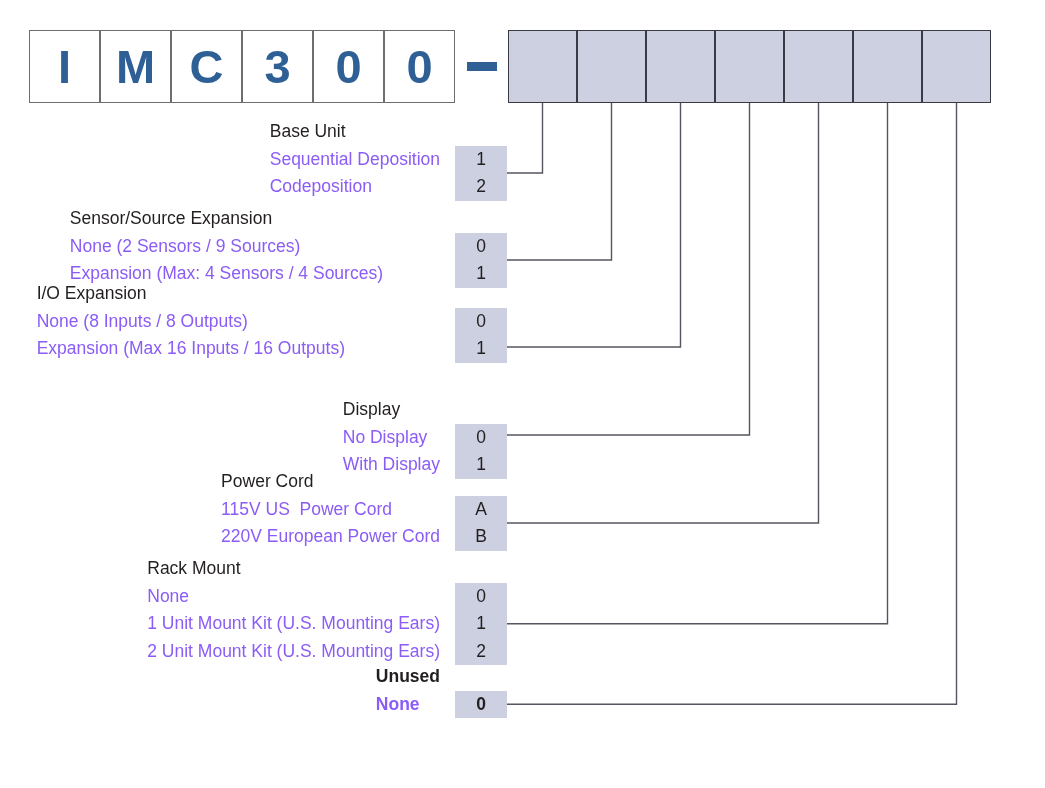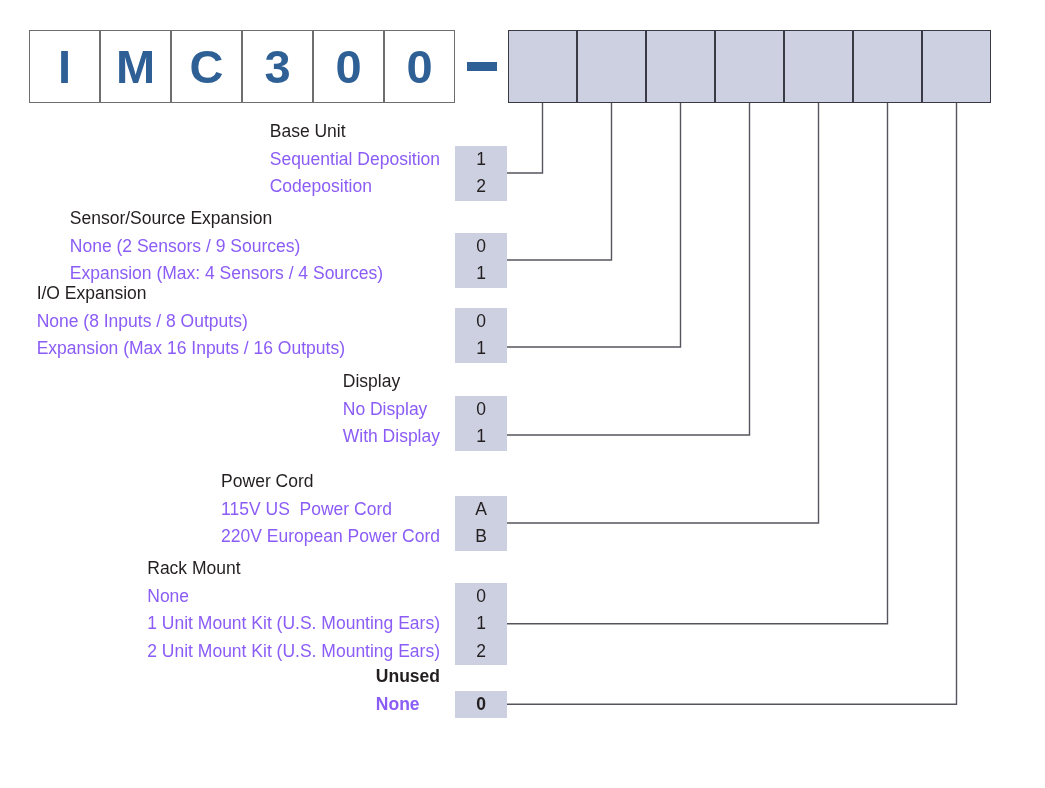--- a/index.html
+++ b/index.html
@@ -151,21 +151,21 @@
           <div class="code-line">1</div>
         </div>
       </div>
       <div class="group" style="top: 280px; width: 950px; height: 82.5px;">
         <div class="group-labels"><div class="label-line header">I/O Expansion</div><div class="label-line">None (8 Inputs / 8 Outputs)</div><div class="label-line">Expansion (Max 16 Inputs / 16 Outputs)</div></div>
         <div class="code-box" style="top: 27.5px; height: 55px;">
           <div class="code-line">0</div>
           <div class="code-line">1</div>
         </div>
       </div>
-      <div class="group" style="top: 368px; width: 1045px; height: 82.5px;">
+      <div class="group" style="top: 396px; width: 1045px; height: 82.5px;">
         <div class="group-labels"><div class="label-line header">Display</div><div class="label-line">No Display</div><div class="label-line">With Display</div></div>
         <div class="code-box" style="top: 27.5px; height: 55px;">
           <div class="code-line">0</div>
           <div class="code-line">1</div>
         </div>
       </div>
       <div class="group" style="top: 468px; width: 1045px; height: 82.5px;">
         <div class="group-labels"><div class="label-line header">Power Cord</div><div class="label-line">115V US  Power Cord</div><div class="label-line">220V European Power Cord</div></div>
         <div class="code-box" style="top: 27.5px; height: 55px;">
           <div class="code-line">A</div>

